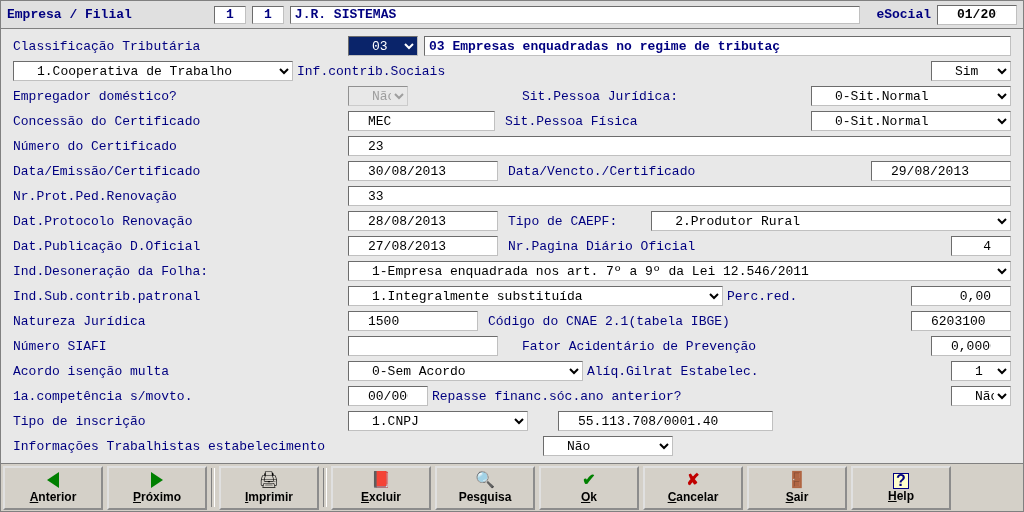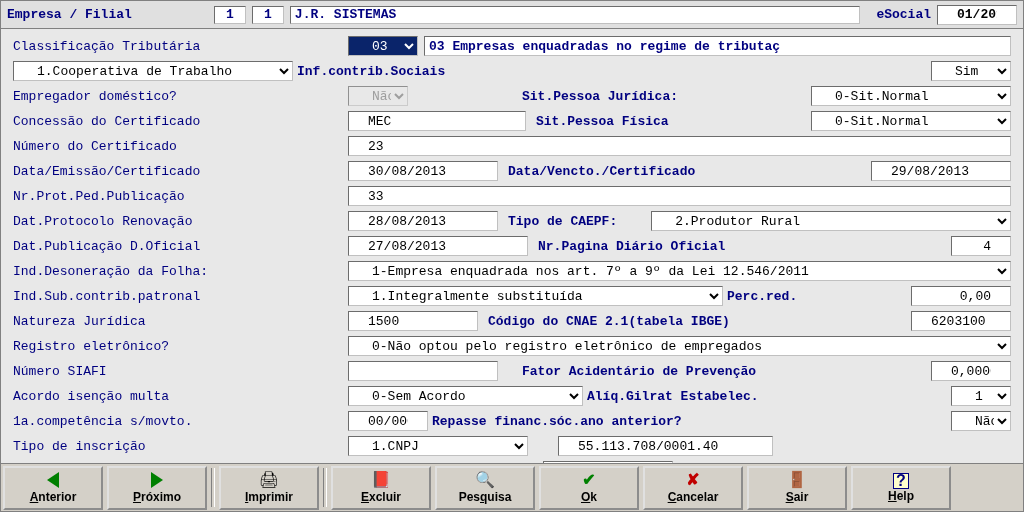--- a/index.html
+++ b/index.html
@@ -67,21 +67,21 @@
   }
   .lbl {
     color: #000080;
     font-weight: normal;
     width: 335px;
     text-align: left;
     white-space: nowrap;
   }
   .lbl2 {
     color: #000080;
-    font-weight: bold;
+    font-weight: normal;
     white-space: nowrap;
     padding: 0 4px;
   }
   input[type=text], select {
     border: 1px inset #c0c0c0;
     background: #fff;
     font-family: inherit;
     font-size: inherit;
     height: 20px;
     padding: 0 19px;
@@ -186,55 +186,55 @@
       <span class="lbl">Empregador doméstico?</span>
       <select style="width:60px;background:#e8e8e8" disabled=""><option>Não</option></select>
       <span style="flex:0 0 110px"></span>
       <span class="lbl2">Sit.Pessoa Jurídica:</span>
       <span style="flex:1"></span>
       <select style="width:200px"><option>0-Sit.Normal</option></select>
     </div>
 
     <div class="row">
       <span class="lbl">Concessão do Certificado</span>
-      <input type="text" style="width: 178px;" value="MEC">
+      <input type="text" style="width: 147px;" value="MEC">
       <span class="lbl2" style="margin-left:6px">Sit.Pessoa Física</span>
       <span style="flex:1"></span>
       <select style="width:200px"><option>0-Sit.Normal</option></select>
     </div>
 
     <div class="row">
       <span class="lbl">Número do Certificado</span>
       <input type="text" style="flex: 1 1 0%;" value="23">
     </div>
 
     <div class="row">
       <span class="lbl">Data/Emissão/Certificado</span>
       <input type="text" style="width: 150px;" value="30/08/2013">
       <span class="lbl2" style="margin-left:6px">Data/Vencto./Certificado</span>
       <span style="flex:1"></span>
       <input type="text" style="width: 140px;" value="29/08/2013">
     </div>
 
     <div class="row">
-      <span class="lbl">Nr.Prot.Ped.Publicação</span>
+      <span class="lbl">Nr.Prot.Ped.Renovação</span>
       <input type="text" style="flex: 1 1 0%;" value="33">
     </div>
 
     <div class="row">
       <span class="lbl">Dat.Protocolo Renovação</span>
       <input type="text" style="width: 150px;" value="28/08/2013">
       <span class="lbl2" style="margin-left:6px">Tipo de CAEPF:</span>
       <span style="flex:0 0 30px"></span>
       <select style="flex:1"><option>2.Produtor Rural</option></select>
     </div>
 
     <div class="row">
       <span class="lbl">Dat.Publicação D.Oficial</span>
-      <input type="text" style="width: 180px;" value="27/08/2013">
+      <input type="text" style="width: 150px;" value="27/08/2013">
       <span class="lbl2" style="margin-left:6px">Nr.Pagina Diário Oficial</span>
       <span style="flex:1"></span>
       <input type="text" style="width: 60px; text-align: right;" value="4">
     </div>
 
     <div class="row">
       <span class="lbl">Ind.Desoneração da Folha:</span>
       <select style="flex:1"><option>1-Empresa enquadrada nos art. 7º a 9º da Lei 12.546/2011</option></select>
     </div>
 
@@ -247,24 +247,20 @@
     </div>
 
     <div class="row">
       <span class="lbl">Natureza Jurídica</span>
       <input type="text" style="width: 130px;" value="1500">
       <span class="lbl2" style="margin-left:6px">Código do CNAE 2.1(tabela IBGE)</span>
       <span style="flex:1"></span>
       <input type="text" style="width: 100px;" value="6203100">
     </div>
 
-    <div class="row">
-      <span class="lbl">Registro eletrônico?</span>
-      <select style="flex:1"><option>0-Não optou pelo registro eletrônico de empregados</option></select>
-    </div>
 
     <div class="row">
       <span class="lbl">Número SIAFI</span>
       <input type="text" style="width: 150px;" value="">
       <span class="lbl2" style="margin-left:20px">Fator Acidentário de Prevenção</span>
       <span style="flex:1"></span>
       <input type="text" style="width: 80px; text-align: right;" value="0,0000">
     </div>
 
     <div class="row">

